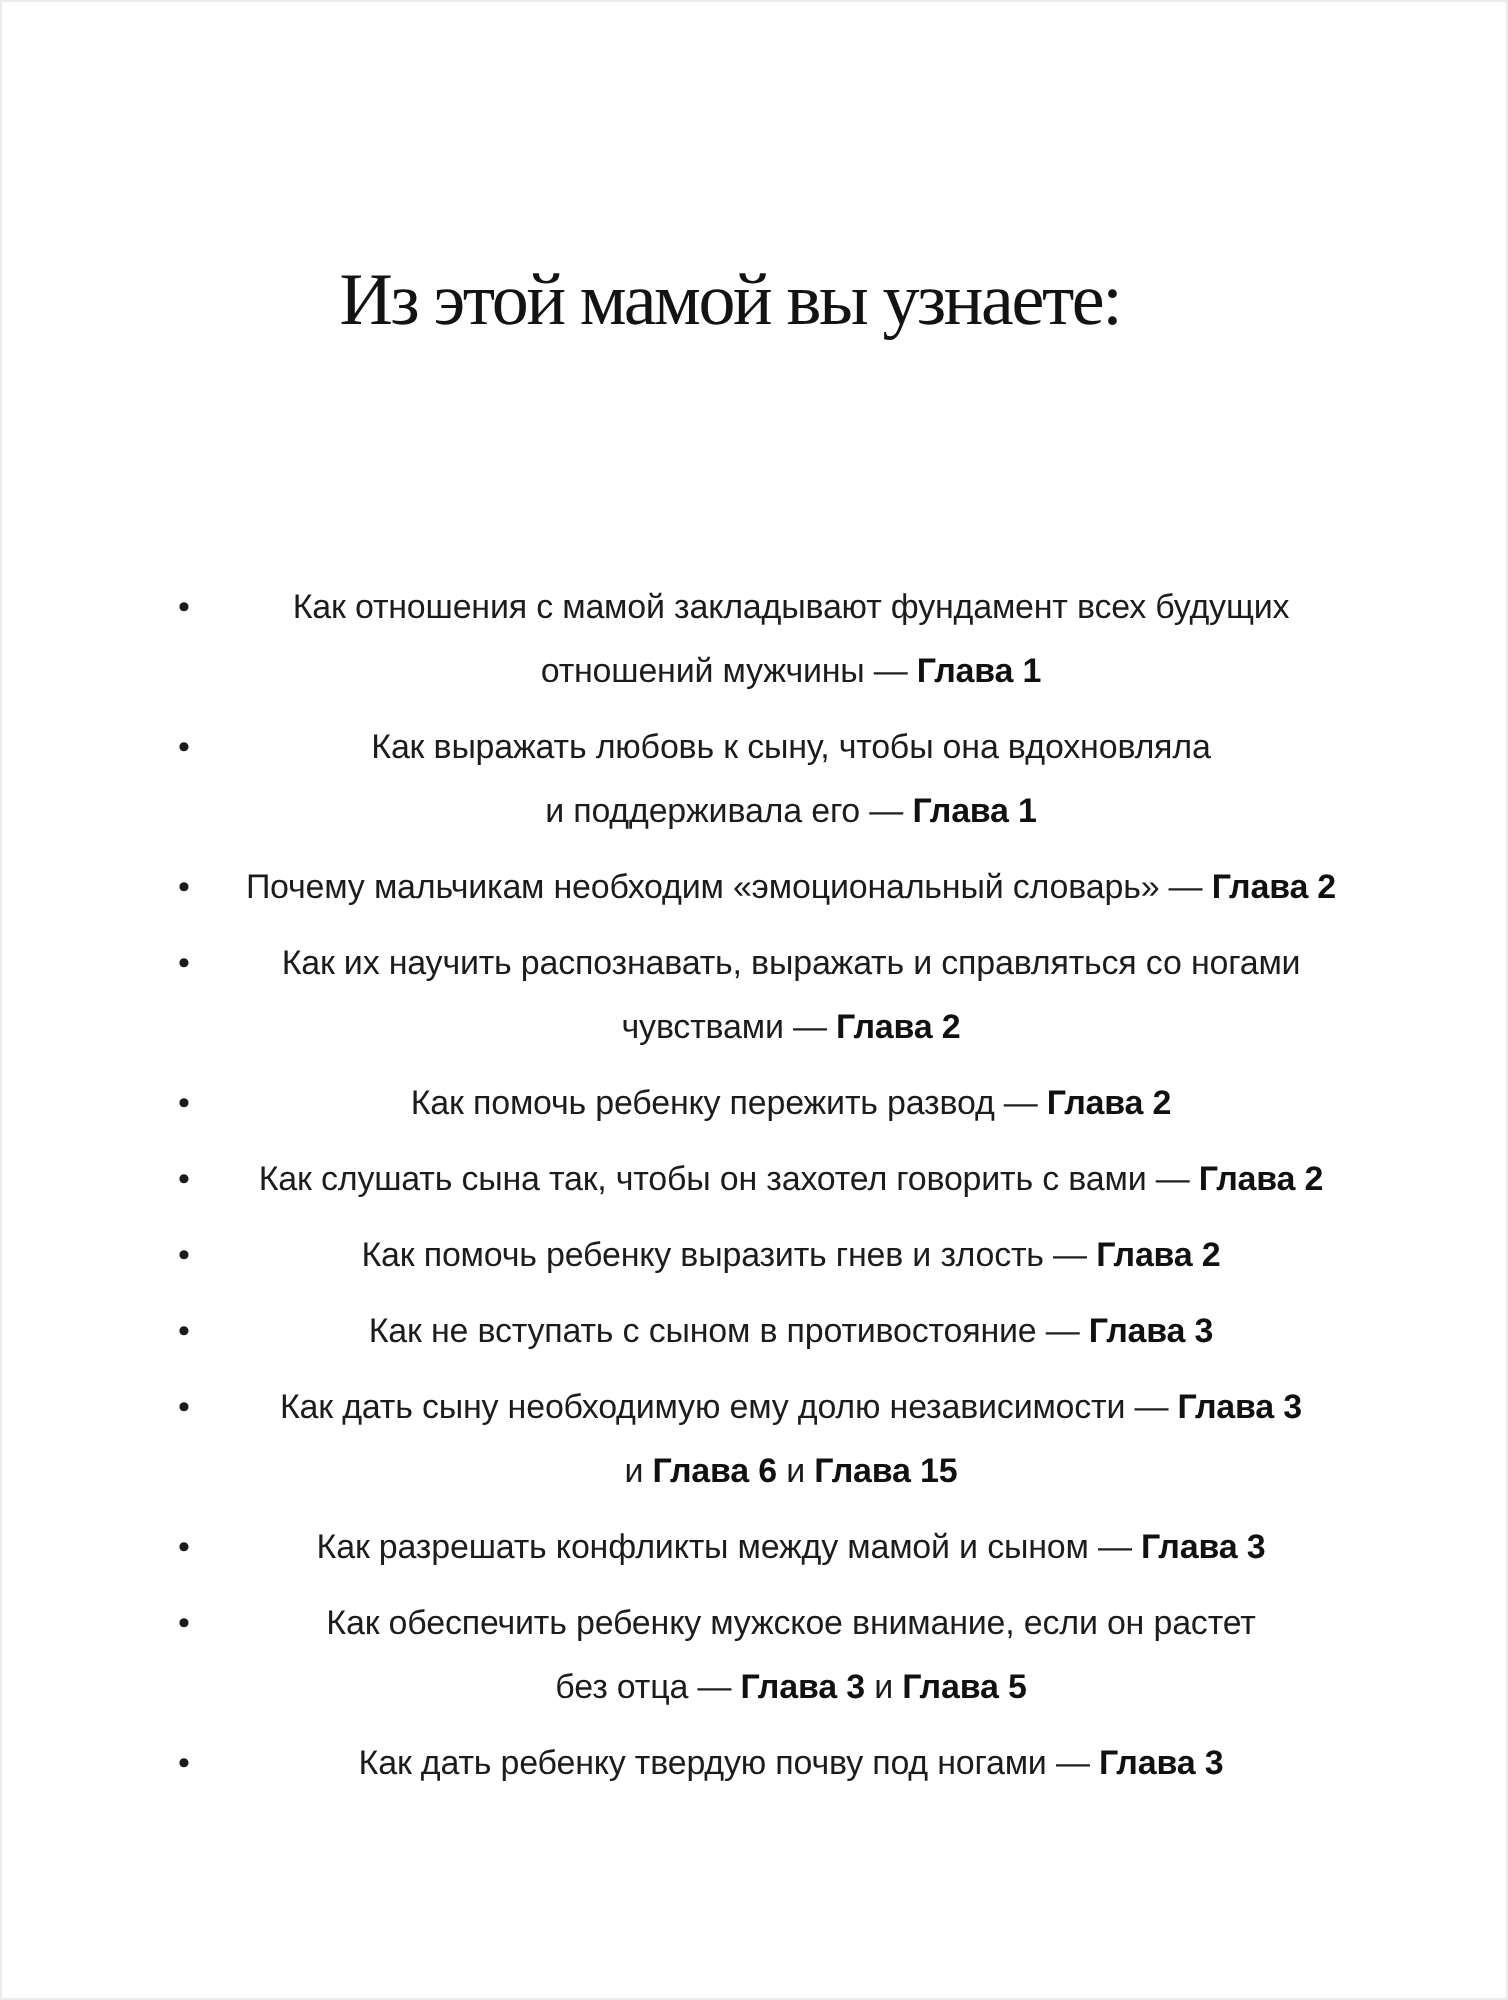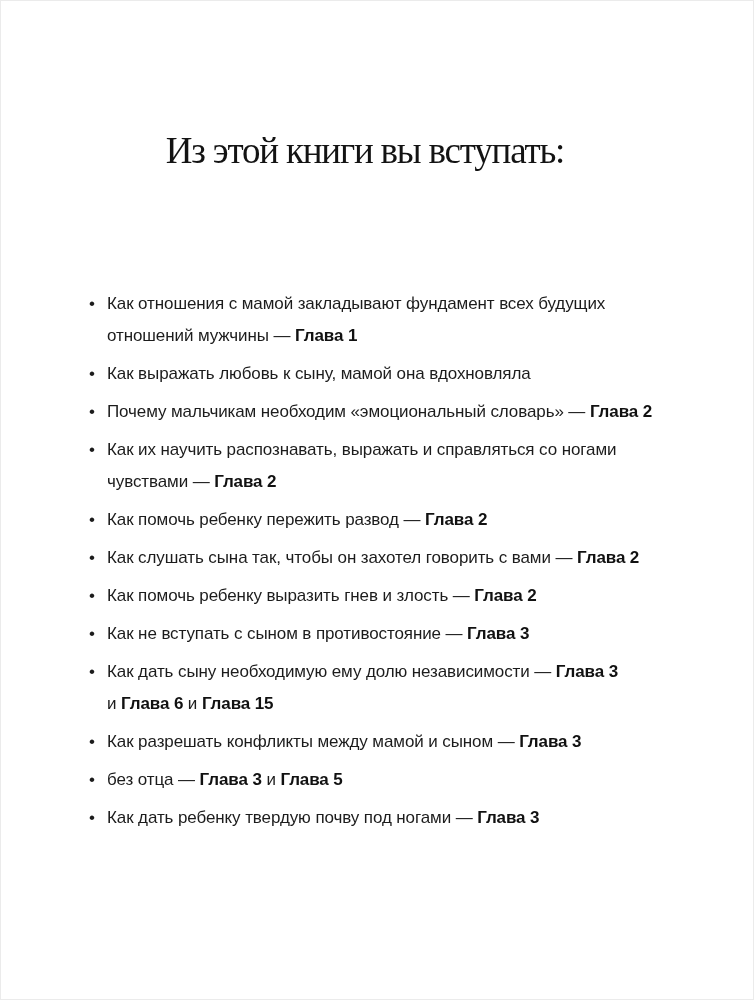--- a/index.html
+++ b/index.html
@@ -50,42 +50,44 @@
   }
   ul.learn-list li .bullet {
     position: absolute;
     left: 0;
     top: 0;
     font-size: 17px;
     color: #1c1c1c;
   }
   ul.learn-list li .line {
     display: block;
+    text-align: center;
   }
   .chapter-ref {
     font-weight: 700;
     color: #111111;
     margin-top: 28px;
   }
 </style>
 </head>
 <body>
 
 <div class="page">
-  <h1 class="title">Из этой книги вы вступать:</h1>
+  <h1 class="title">Из этой мамой вы узнаете:</h1>
 
   <ul class="learn-list">
       <li>
         <span class="bullet">•</span>
         <span class="line">Как отношения с мамой закладывают фундамент всех будущих</span>
         <span class="line">отношений мужчины — <span class="chapter-ref">Глава 1</span></span>
       </li>
       <li>
         <span class="bullet">•</span>
-        <span class="line">Как выражать любовь к сыну, мамой она вдохновляла</span>
+        <span class="line">Как выражать любовь к сыну, чтобы она вдохновляла</span>
+        <span class="line">и поддерживала его — <span class="chapter-ref">Глава 1</span></span>
       </li>
       <li>
         <span class="bullet">•</span>
         <span class="line">Почему мальчикам необходим «эмоциональный словарь» — <span class="chapter-ref">Глава 2</span></span>
       </li>
       <li>
         <span class="bullet">•</span>
         <span class="line">Как их научить распознавать, выражать и справляться со ногами</span>
         <span class="line">чувствами — <span class="chapter-ref">Глава 2</span></span>
       </li>
@@ -109,20 +111,21 @@
         <span class="bullet">•</span>
         <span class="line">Как дать сыну необходимую ему долю независимости — <span class="chapter-ref">Глава 3</span></span>
         <span class="line">и <span class="chapter-ref">Глава 6</span> и <span class="chapter-ref">Глава 15</span></span>
       </li>
       <li>
         <span class="bullet">•</span>
         <span class="line">Как разрешать конфликты между мамой и сыном — <span class="chapter-ref">Глава 3</span></span>
       </li>
       <li>
         <span class="bullet">•</span>
+        <span class="line">Как обеспечить ребенку мужское внимание, если он растет</span>
         <span class="line">без отца — <span class="chapter-ref">Глава 3</span> и <span class="chapter-ref">Глава 5</span></span>
       </li>
       <li>
         <span class="bullet">•</span>
         <span class="line">Как дать ребенку твердую почву под ногами — <span class="chapter-ref">Глава 3</span></span>
       </li>
     </ul>
 </div>
 
 </body></html>

